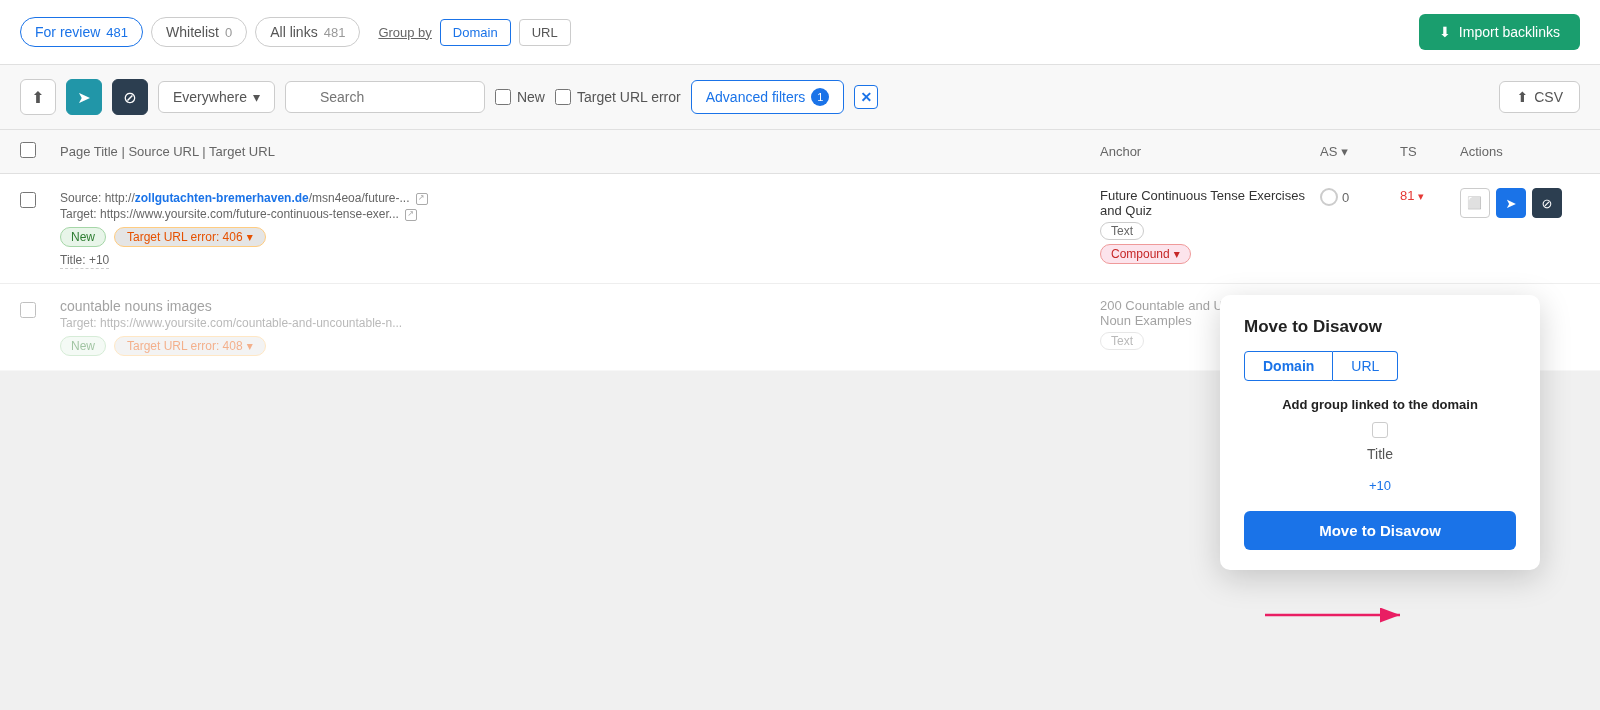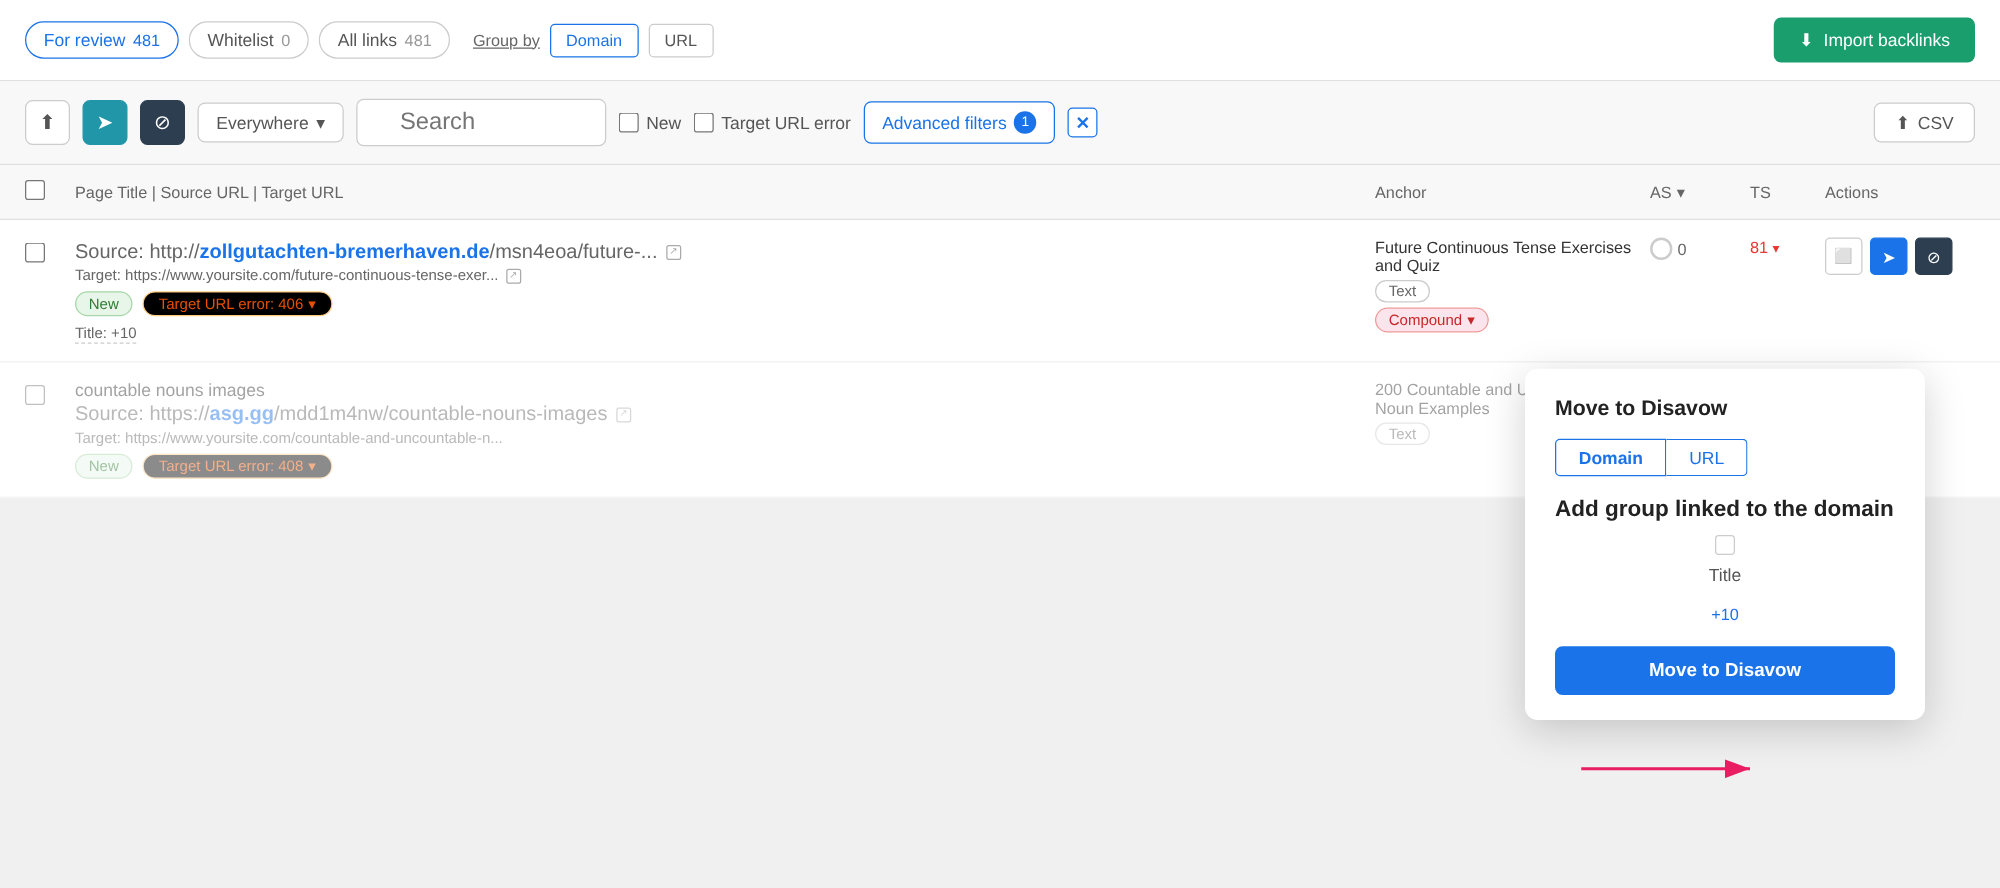--- a/index.html
+++ b/index.html
@@ -139,21 +139,21 @@
       display: flex;
       align-items: center;
       gap: 6px;
     }
 
     .search-box {
       padding: 7px 12px 7px 34px;
       border-radius: 6px;
       border: 1px solid #ccc;
       background: #fff;
-      font-size: 19px;
+      font-size: 14px;
       color: #999;
       width: 200px;
       position: relative;
     }
 
     .search-wrapper {
       position: relative;
       display: flex;
       align-items: center;
     }
@@ -278,21 +278,21 @@
     }
 
     .page-title-link {
       font-size: 14px;
       color: #333;
       font-weight: 500;
       text-decoration: none;
     }
 
     .source-line {
-      font-size: 16px;
+      font-size: 12px;
       color: #666;
       margin-top: 3px;
     }
 
     .source-line a {
       color: #1a73e8;
       text-decoration: none;
       font-weight: 600;
     }
 
@@ -314,21 +314,21 @@
       background: #e8f5e9;
       color: #2e7d32;
       border: 1px solid #a5d6a7;
       padding: 2px 10px;
       border-radius: 12px;
       font-size: 12px;
       font-weight: 500;
     }
 
     .error-badge {
-      background: #000000;
+      background: #e5e5e5;
       color: #e65100;
       border: 1px solid #ffcc80;
       padding: 2px 12px;
       border-radius: 12px;
       font-size: 12px;
       display: flex;
       align-items: center;
       gap: 4px;
       cursor: pointer;
     }
@@ -471,24 +471,25 @@
     }
 
     .popup-tab.active {
       background: #fff;
       border-color: #1a73e8;
       font-weight: 600;
       color: #1a73e8;
     }
 
     .popup-section-label {
-      font-size: 18px;
+      font-size: 13px;
       font-weight: 700;
       color: #222;
       margin-bottom: 10px;
+      text-align: center;
     }
 
     .popup-checkbox-row {
       display: flex;
       align-items: center;
       gap: 8px;
       font-size: 14px;
       color: #555;
       margin-bottom: 14px;
       flex-direction: column;
@@ -716,25 +717,20 @@
         </button>
       </div>
     </div>
 
     <div class="table-row dimmed" id="row2">
       <div class="row-cell">
         <input type="checkbox" style="width: 16px; height: 16px; margin-top: 4px;">
       </div>
       <div class="row-cell">
         <div class="page-title-link">countable nouns images</div>
-        <div class="source-line">
-          <span>Source:</span>
-          https://<a href="#">asg.gg</a><span>/mdd1m4nw/countable-nouns-images</span>
-          <span class="ext-link"></span>
-        </div>
         <div class="target-line">
           <span>Target:</span>
           <span>https://www.yoursite.com/countable-and-uncountable-n...</span>
         </div>
         <div class="badges-row">
           <span class="new-badge">New</span>
           <span class="error-badge">
             <span>Target URL error: 408</span>
             <span>▾</span>
           </span>

